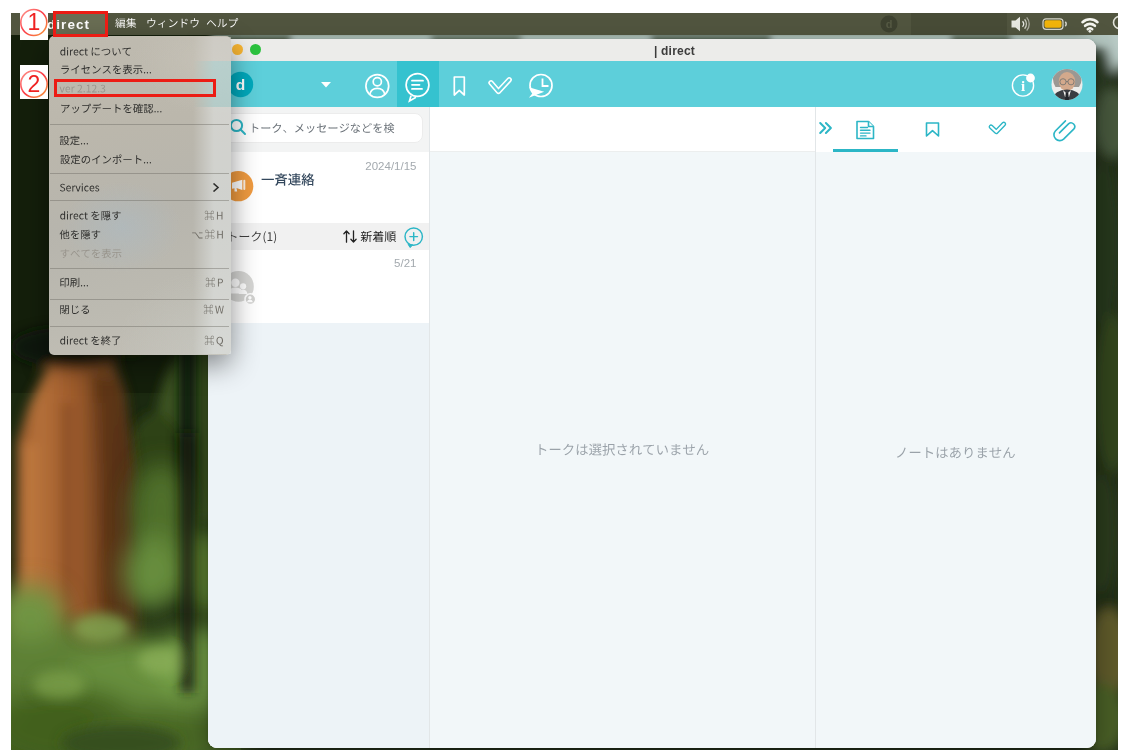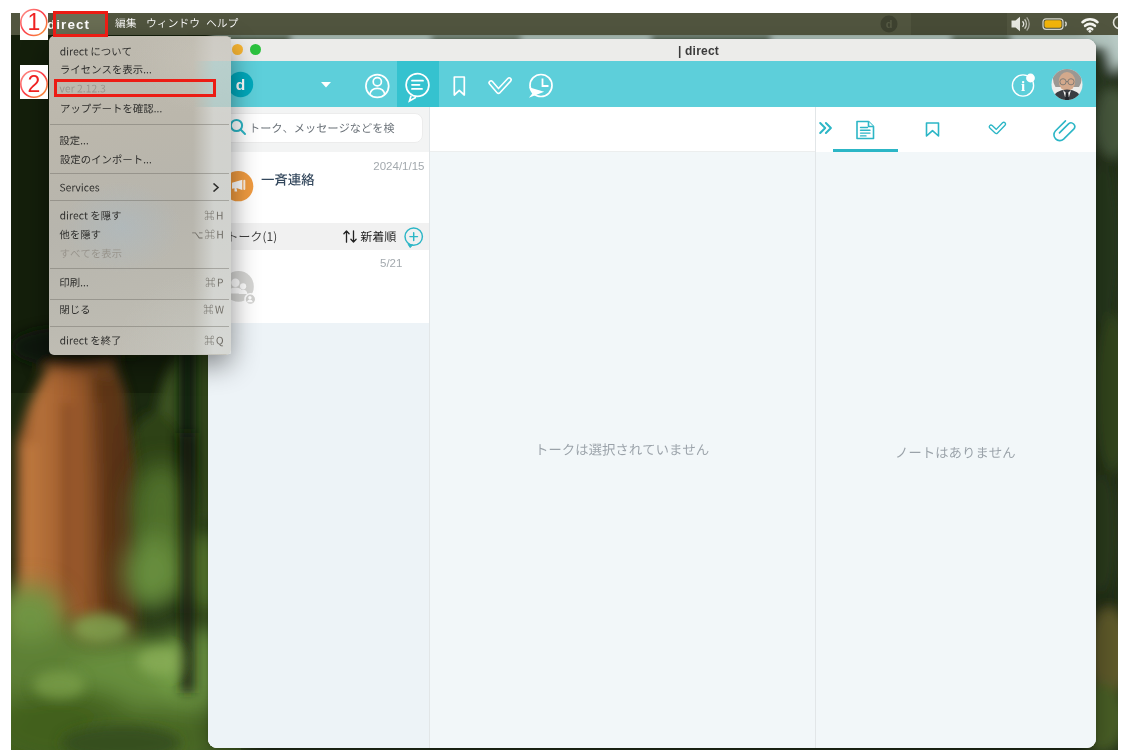--- a/index.html
+++ b/index.html
@@ -127,21 +127,21 @@
  <circle cx="213.9" cy="18.3" r="1.4" fill="#f4f5ef"></circle>
  <circle cx="243.5" cy="9.5" r="6" fill="none" stroke="#e2e3da" stroke-width="1.6"></circle>
 </svg>
 
 <div class="abs" style="left:208px;top:39px;width:888px;height:709px;border-radius:9px;background:#fff;
  box-shadow:0 10px 28px rgba(0,0,0,0.34), 0 1px 4px rgba(0,0,0,0.18);"></div>
 <div class="abs" style="left:208px;top:39px;width:888px;height:22px;border-radius:9px 9px 0 0;background:#ececea;"></div>
 <div class="abs" style="left:214px;top:43.9px;width:11.6px;height:11.6px;border-radius:50%;background:#f6645a;"></div>
 <div class="abs" style="left:231.7px;top:43.9px;width:11.6px;height:11.6px;border-radius:50%;background:#f9b633;"></div>
 <div class="abs" style="left:249.5px;top:43.9px;width:11.6px;height:11.6px;border-radius:50%;background:#2bc23e;"></div>
-<div class="abs" style="left:654px;top:44px;font:bold 12px 'Liberation Sans';letter-spacing:0.2px;color:#3c3c3c;margin-left:24px;">| direct</div>
+<div class="abs" style="left:654px;top:44px;font:bold 12px 'Liberation Sans';letter-spacing:0.2px;color:#3c3c3c;">| direct</div>
 
 <div class="abs" style="left:208px;top:61px;width:888px;height:46px;background:#5dcfda;"></div>
 <div class="abs" style="left:397px;top:61px;width:41.5px;height:46px;background:#35c2cf;"></div>
 <svg class="abs" style="left:208px;top:61px" width="888" height="46" viewBox="0 0 888 46">
  <circle cx="32.5" cy="23.5" r="12.7" fill="#00a9bc"></circle>
  <text x="32.5" y="28.7" text-anchor="middle" font-family="Liberation Sans" font-size="15.5" font-weight="bold" fill="#fff">d</text>
  <path d="M113 21 L123 21 L118 26.5 Z" fill="#fff"></path>
  <g stroke="#fff" fill="none" stroke-width="1.7">
   <circle cx="169.3" cy="25" r="11.4"></circle>
   <circle cx="169.3" cy="20.8" r="4.1"></circle>
@@ -214,21 +214,21 @@
 
 <svg class="abs" style="left:223px;top:171px" width="31" height="31" viewBox="0 0 31 31">
  <circle cx="15.2" cy="15.2" r="15.1" fill="#f09b40"></circle>
  <path d="M9 11.8 L9 17.8 L11.5 17.3 L11.5 20.6 L14.2 20.6 L13.5 16.9 L19.3 18.9 L19.3 8.7 Z" fill="#fff"></path>
  <rect x="20.3" y="8.7" width="2" height="10.4" rx="1" fill="#fff" opacity="0.85"></rect>
 </svg>
 
 <svg style="position:absolute;left:260.5px;top:171.4px;overflow:visible" width="56" height="17" viewBox="0 -13.40 56 16.75">
       <path d="M0.6 -5.9V-4.5H12.9V-5.9Z M22.2 -9C21.7 -8.5 21 -8.1 20.3 -7.7C19.4 -8.1 18.6 -8.5 18 -9ZM19.4 -11.3V-10.1H14.2V-9H16.4C17.1 -8.3 17.9 -7.7 18.9 -7.2C17.4 -6.7 15.7 -6.4 13.9 -6.2C14.2 -5.9 14.5 -5.4 14.6 -5.1C16.6 -5.4 18.6 -5.8 20.3 -6.5C21.9 -5.9 23.7 -5.5 25.6 -5.2C25.8 -5.6 26.1 -6.1 26.3 -6.4C24.7 -6.5 23.1 -6.8 21.7 -7.2C22.6 -7.7 23.3 -8.3 23.9 -9H26V-10.1H20.7V-11.3ZM22.9 -3.6V-2.5H17.4C17.4 -2.9 17.4 -3.2 17.4 -3.5V-3.6ZM16.1 -5.3V-3.5C16.1 -2.2 15.9 -0.7 14.2 0.4C14.5 0.6 15.1 1 15.3 1.3C16.4 0.5 16.9 -0.4 17.2 -1.4H22.9V1.1H24.2V-5.3H22.9V-4.7H17.4V-5.3Z M27.5 -10.3C28.3 -9.6 29.2 -8.7 29.5 -8L30.6 -8.8C30.2 -9.5 29.2 -10.4 28.4 -11ZM30.2 -6.1H27.4V-4.9H29V-1.6C28.4 -1.1 27.8 -0.6 27.2 -0.2L27.8 1C28.5 0.4 29.1 -0.1 29.7 -0.7C30.5 0.4 31.7 0.8 33.4 0.9C34.9 0.9 37.8 0.9 39.4 0.8C39.4 0.5 39.6 -0.1 39.8 -0.4C38 -0.3 34.9 -0.2 33.4 -0.3C31.9 -0.4 30.8 -0.8 30.2 -1.7ZM31.5 -8.4V-4H34.4V-3.2H30.7V-2.1H34.4V-0.7H35.6V-2.1H39.5V-3.2H35.6V-4H38.7V-8.4H35.6V-9.2H39.3V-10.2H35.6V-11.3H34.4V-10.2H30.9V-9.2H34.4V-8.4ZM32.6 -5.8H34.4V-4.9H32.6ZM35.6 -5.8H37.5V-4.9H35.6ZM32.6 -7.5H34.4V-6.6H32.6ZM35.6 -7.5H37.5V-6.6H35.6Z M44.1 -3.4C44.5 -2.6 44.8 -1.5 44.9 -0.9L45.9 -1.2C45.7 -1.9 45.4 -2.9 45 -3.7ZM41.3 -3.6C41.2 -2.4 40.9 -1.2 40.5 -0.4C40.7 -0.3 41.2 -0.1 41.5 0.1C41.9 -0.8 42.2 -2.1 42.4 -3.4ZM40.6 -5.3 40.7 -4.2 42.8 -4.4V1.2H43.9V-4.4L44.8 -4.5C44.8 -4.2 44.9 -4 45 -3.8L45.7 -4.1C45.9 -3.9 46 -3.6 46.1 -3.5L46.5 -3.6V1.1H47.7V0.5H51.1V1.1H52.3V-3.8L52.6 -3.7C52.8 -4 53.1 -4.5 53.4 -4.7C52.3 -5.1 51.3 -5.6 50.3 -6.3C51.2 -7.3 51.9 -8.4 52.4 -9.7L51.6 -10.1L51.4 -10.1H48.8C49 -10.4 49.1 -10.7 49.3 -11.1L48.1 -11.3C47.6 -10.1 46.6 -8.5 45.1 -7.4C45.3 -7.2 45.7 -6.8 45.9 -6.6C46.4 -7 46.9 -7.4 47.2 -7.9C47.7 -7.3 48.1 -6.8 48.6 -6.3C47.7 -5.6 46.8 -5 45.8 -4.6C45.5 -5.3 45.1 -6.2 44.7 -7L43.8 -6.6C44 -6.3 44.2 -5.9 44.4 -5.5L42.7 -5.4C43.6 -6.6 44.5 -8 45.3 -9.3L44.2 -9.8C43.9 -9.1 43.4 -8.2 42.9 -7.4C42.8 -7.7 42.6 -7.9 42.3 -8.2C42.8 -8.9 43.4 -10 43.8 -10.9L42.7 -11.3C42.5 -10.6 42 -9.6 41.6 -8.9L41.3 -9.2L40.6 -8.3C41.2 -7.8 41.9 -7 42.3 -6.5C42 -6.1 41.8 -5.7 41.5 -5.4ZM47.7 -0.6V-2.8H51.1V-0.6ZM47.1 -3.9C47.9 -4.3 48.7 -4.9 49.5 -5.5C50.3 -4.9 51.1 -4.3 52 -3.9ZM48.1 -9H50.8C50.4 -8.3 50 -7.6 49.4 -7.1C48.9 -7.6 48.3 -8.2 48 -8.8Z" fill="#33475c"></path>
     </svg>
-<div class="abs" style="left:363px;top:159.5px;width:61.5px;text-align:right;font:11.5px 'Liberation Sans';color:#a3a9ae;">2024/1/15</div>
+<div class="abs" style="left:355px;top:159.5px;width:61.5px;text-align:right;font:11.5px 'Liberation Sans';color:#a3a9ae;">2024/1/15</div>
 <svg style="position:absolute;left:225.5px;top:228.8px;overflow:visible" width="54" height="15" viewBox="0 -12.20 54 15.25">
       <path d="M4.1 -1.1C4.1 -0.6 4.1 0 4 0.4H5.2C5.2 0 5.1 -0.7 5.1 -1.1L5.1 -5.1C6.5 -4.7 8.6 -3.9 9.9 -3.1L10.3 -4.2C9.1 -4.8 6.7 -5.7 5.1 -6.2V-8.2C5.1 -8.5 5.2 -9.1 5.2 -9.4H4C4.1 -9.1 4.1 -8.5 4.1 -8.2C4.1 -7.1 4.1 -1.8 4.1 -1.1Z M13.4 -5.3V-4.1C13.8 -4.1 14.5 -4.1 15.1 -4.1C16.1 -4.1 20.9 -4.1 21.8 -4.1C22.4 -4.1 22.9 -4.1 23.1 -4.1V-5.3C22.9 -5.3 22.4 -5.2 21.8 -5.2C20.9 -5.2 16 -5.2 15.1 -5.2C14.5 -5.2 13.8 -5.3 13.4 -5.3Z M31 -9.5 29.8 -9.8C29.7 -9.5 29.6 -9.1 29.4 -8.9C28.9 -7.8 27.7 -6 25.6 -4.8L26.4 -4.1C27.8 -5 28.8 -6.1 29.5 -7.1H33.7C33.4 -6 32.7 -4.4 31.7 -3.3C30.6 -2 29.1 -0.9 26.9 -0.3L27.7 0.5C30 -0.3 31.5 -1.4 32.6 -2.8C33.7 -4.1 34.4 -5.7 34.8 -7C34.8 -7.2 34.9 -7.5 35 -7.6L34.2 -8.1C34 -8 33.8 -8 33.4 -8H30.1L30.4 -8.5C30.5 -8.7 30.7 -9.2 31 -9.5Z M39.5 2.4 40.2 2.1C39.1 0.4 38.6 -1.7 38.6 -3.8C38.6 -5.9 39.1 -7.9 40.2 -9.7L39.5 -10C38.4 -8.1 37.7 -6.2 37.7 -3.8C37.7 -1.4 38.4 0.6 39.5 2.4Z M41.8 0H46.7V-0.9H44.9V-8.9H44.1C43.6 -8.7 43 -8.5 42.2 -8.3V-7.6H43.8V-0.9H41.8Z M48.7 2.4C49.8 0.6 50.5 -1.4 50.5 -3.8C50.5 -6.2 49.8 -8.1 48.7 -10L48 -9.7C49.1 -7.9 49.6 -5.9 49.6 -3.8C49.6 -1.7 49.1 0.4 48 2.1Z" fill="#3f3f3f"></path>
     </svg>
 <svg style="position:absolute;left:360.4px;top:228.8px;overflow:visible" width="39" height="15" viewBox="0 -12.20 39 15.25">
       <path d="M1.5 -8C1.7 -7.4 1.9 -6.7 2 -6.2L2.7 -6.4C2.7 -6.9 2.5 -7.6 2.2 -8.1ZM4.6 -8.2C4.5 -7.6 4.2 -6.9 4 -6.4L4.7 -6.2C5 -6.7 5.2 -7.4 5.4 -8ZM10.8 -10.1C10 -9.7 8.6 -9.3 7.4 -9.1L6.7 -9.2V-5C6.7 -3.3 6.6 -1.1 5 0.4C5.2 0.5 5.5 0.8 5.7 1C7.4 -0.7 7.6 -3.1 7.6 -5V-5.3H9.4V0.9H10.3V-5.3H11.7V-6.1H7.6V-8.3C9 -8.6 10.5 -9 11.6 -9.4ZM3 -10.2V-9H0.7V-8.2H6.1V-9H3.9V-10.2ZM0.6 -6.2V-5.4H3V-4.1H0.6V-3.3H2.8C2.2 -2.3 1.2 -1.1 0.3 -0.6C0.5 -0.4 0.8 -0.1 1 0.1C1.7 -0.5 2.4 -1.3 3 -2.3V1H3.9V-2.2C4.4 -1.7 5 -1.1 5.3 -0.8L5.8 -1.5C5.6 -1.7 4.4 -2.7 3.9 -3V-3.3H6.2V-4.1H3.9V-5.4H6.3V-6.2Z M20.6 -10.3C20.4 -9.9 20 -9.3 19.7 -9L19.9 -8.9H16.7L16.8 -9C16.6 -9.4 16.3 -9.9 15.9 -10.3L15.1 -10C15.4 -9.7 15.6 -9.3 15.8 -8.9H13.6V-8.2H17.8V-7.3H14.1V-6.6H17.8V-5.8H13V-5H15.6C14.9 -3.5 13.9 -2.1 12.6 -1.2C12.8 -1.1 13.2 -0.7 13.3 -0.5C14.1 -1.2 14.9 -2 15.5 -2.9V1H16.4V0.5H21.5V0.9H22.5V-4.3H16.2C16.3 -4.5 16.5 -4.8 16.6 -5H23.6V-5.8H18.8V-6.6H22.5V-7.3H18.8V-8.2H23.1V-8.9H20.7C21 -9.2 21.3 -9.6 21.5 -10ZM16.4 -2.3H21.5V-1.5H16.4ZM16.4 -2.9V-3.6H21.5V-2.9ZM16.4 -1H21.5V-0.2H16.4Z M28.8 -9.8V0.5H29.6V-9.8ZM27.2 -8.9V-0.8H27.9V-8.9ZM25.5 -9.8V-4.9C25.5 -2.9 25.4 -1.1 24.7 0.4C24.9 0.5 25.2 0.8 25.3 0.9C26.2 -0.7 26.3 -2.6 26.3 -4.9V-9.8ZM31.4 -5.1H34.8V-3.9H31.4ZM31.4 -3.3H34.8V-2H31.4ZM31.4 -7H34.8V-5.8H31.4ZM31.8 -1.1C31.4 -0.6 30.4 0 29.6 0.4C29.8 0.6 30.1 0.8 30.2 1C31 0.6 32 0 32.6 -0.6ZM33.6 -0.6C34.3 -0.1 35.2 0.5 35.6 1L36.3 0.5C35.8 0 34.9 -0.6 34.2 -1.1ZM30.5 -7.7V-1.3H35.6V-7.7H33.3L33.6 -8.9H36V-9.7H30.2V-8.9H32.6C32.6 -8.5 32.5 -8.1 32.4 -7.7Z" fill="#222222"></path>
     </svg>
 <svg class="abs" style="left:343px;top:229px" width="16" height="15" viewBox="0 0 16 15">
  <g stroke="#222" stroke-width="1.3" fill="none" stroke-linecap="round" stroke-linejoin="round">
   <path d="M3.5 13.2 L3.5 2.2 M0.9 4.8 L3.5 1.9 L6.1 4.8"></path>
   <path d="M10.5 1.8 L10.5 12.8 M7.9 10.2 L10.5 13.1 L13.1 10.2"></path>
@@ -249,21 +249,21 @@
   <circle cx="20.1" cy="15.3" r="3.1"></circle>
   <path d="M15.7 23 Q16.3 18.7 20.1 18.8 Q23.9 18.9 24.5 23 Z"></path>
  </g>
  <circle cx="27.4" cy="28.2" r="5.4" fill="#d2d2d0" stroke="#fff" stroke-width="1.6"></circle>
  <g fill="#fff">
         <circle cx="26.9" cy="26.8" r="1.7"></circle>
         <path d="M23.9 31.2 Q24.3 28.6 26.9 28.6 Q29.5 28.6 29.9 31.2 Z"></path>
       </g>
 </svg>
 
-<div class="abs" style="left:380px;top:257px;width:36.5px;text-align:left;font:11.5px 'Liberation Sans';color:#a3a9ae;">5/21</div>
+<div class="abs" style="left:380px;top:257px;width:36.5px;text-align:right;font:11.5px 'Liberation Sans';color:#a3a9ae;">5/21</div>
 
 <svg class="abs" style="left:814.5px;top:107px" width="281" height="45" viewBox="0 0 281 45">
  <g stroke="#2cb6c6" fill="none" stroke-width="2" stroke-linecap="round" stroke-linejoin="round">
   <path d="M5.2 16 L10.2 21 L5.2 26"></path>
         <path d="M10.9 16 L15.9 21 L10.9 26"></path>
  </g>
  <g stroke="#2cb6c6" fill="none" stroke-width="1.6" stroke-linejoin="round">
   <path d="M42 14.5 L53.5 14.5 L58.5 19.5 L58.5 31.5 L42 31.5 Z"></path>
   <path d="M53.5 14.5 L53.5 19.5 L58.5 19.5" fill="#fff"></path>
  </g>

